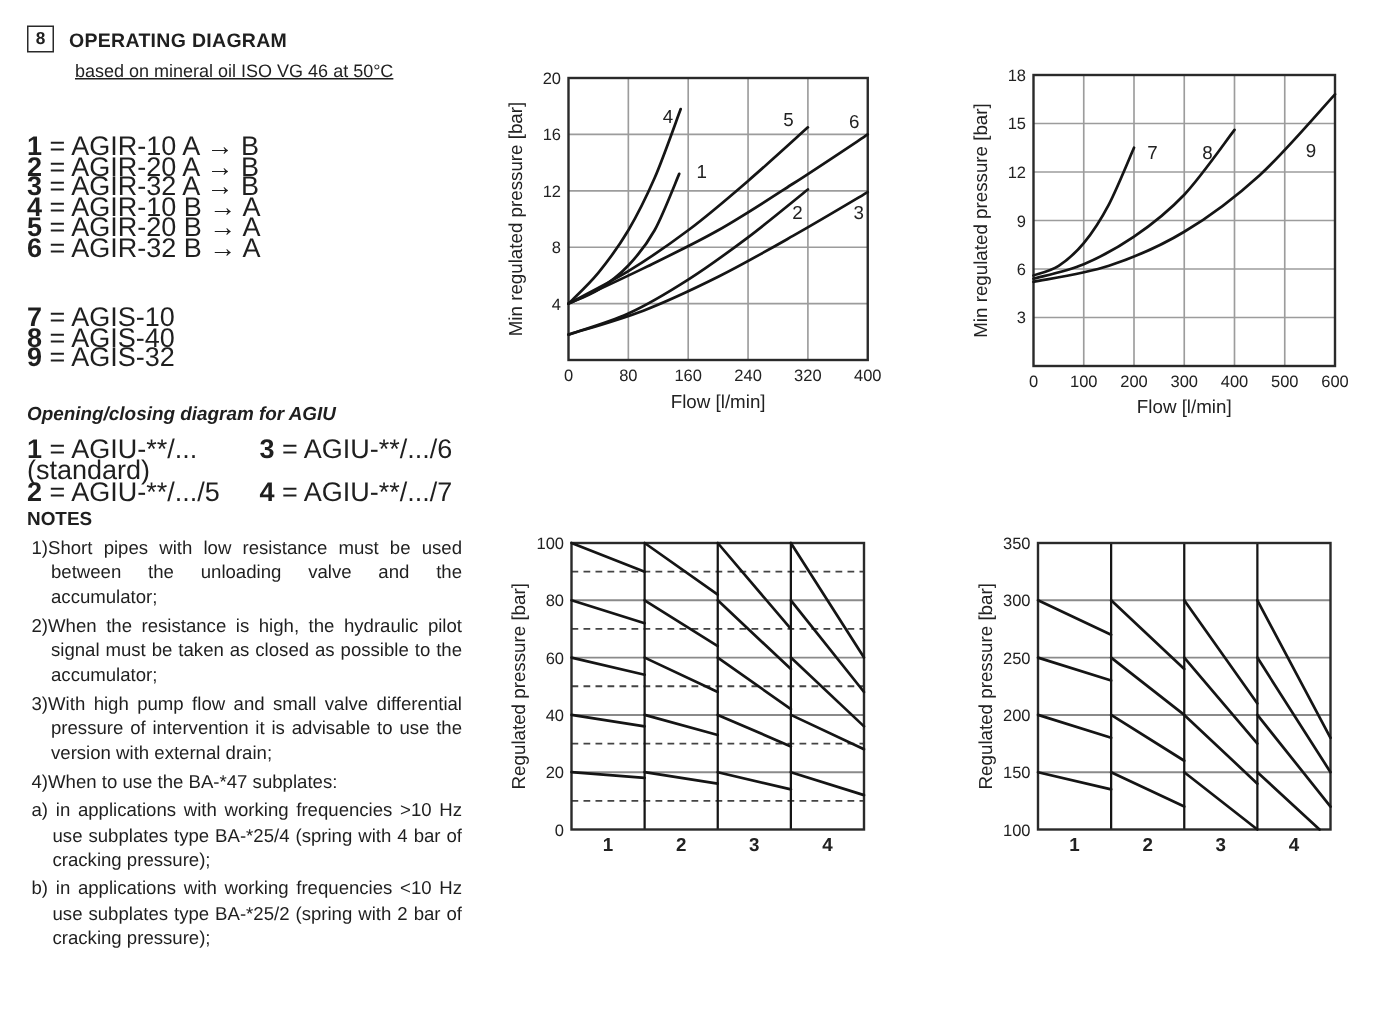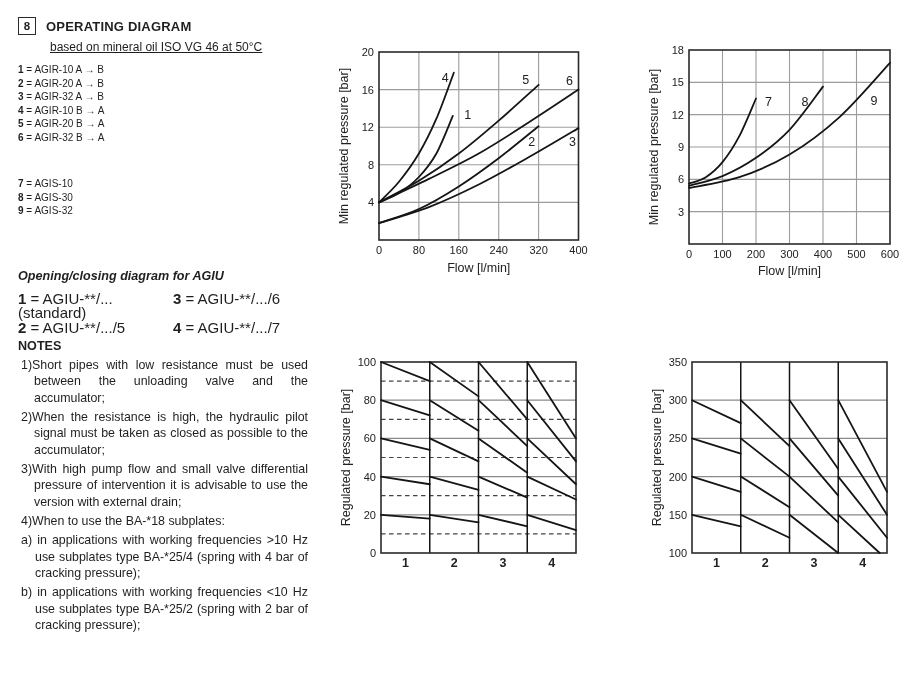--- a/index.html
+++ b/index.html
@@ -6,25 +6,25 @@
   .page{position:relative;width:920px;height:682px;background:#ffffff;overflow:hidden;
         font-family:"Liberation Sans",sans-serif;color:#1f1f1f;}
   .abs{position:absolute;}
   
   .doc-header{left:18px;top:17px;display:flex;align-items:center;}
   .secnum{display:flex;align-items:center;justify-content:center;width:16px;height:16px;
           border:1.5px solid #2a2a2a;font-size:11.5px;font-weight:bold;}
   .doc-title{margin-left:10px;font-size:13px;font-weight:bold;letter-spacing:.2px;}
   .subtitle{left:50px;top:40px;font-size:12px;text-decoration:underline;}
   
-  .legend{left:18px;font-size:10px;line-height:13.6px;}
+  .legend{left:18px;font-size:18px;line-height:13.6px;margin-top:28px;}
   .legend b{font-weight:bold;}
   .agiu-title{left:18px;top:269px;font-size:12.6px;font-weight:bold;font-style:italic;}
   .agiu-grid{left:18px;top:292px;display:grid;grid-template-columns:155px auto;
-             font-size:15px;line-height:14.3px;}
+             font-size:18px;line-height:14.3px;}
   .notes-title{left:18px;top:339px;font-size:12.6px;font-weight:bold;}
   .notes-body{left:18px;top:354px;width:293px;font-size:12.4px;line-height:16.35px;
               text-align:justify;}
   .notes-body p{margin:3px;}
   .note{padding-left:13px;text-indent:-13px;}
   .subnote{margin-left:15px;padding-left:14px;text-indent:-14px;}
   
   svg.chart{position:absolute;overflow:visible;}
   svg text{font-family:"Liberation Sans",sans-serif;fill:#222;}
   svg .tick{font-size:11px;}
@@ -47,40 +47,40 @@
     <div><b>1</b> <span>= AGIR-10 A → B</span></div>
     <div><b>2</b> <span>= AGIR-20 A → B</span></div>
     <div><b>3</b> <span>= AGIR-32 A → B</span></div>
     <div><b>4</b> <span>= AGIR-10 B → A</span></div>
     <div><b>5</b> <span>= AGIR-20 B → A</span></div>
     <div><b>6</b> <span>= AGIR-32 B → A</span></div>
   </div>
 
   <div class="abs legend" style="top:177px;">
     <div><b>7</b> <span>= AGIS-10</span></div>
-    <div><b>8</b> <span>= AGIS-30</span></div>
+    <div><b>8</b> <span>= AGIS-40</span></div>
     <div><b>9</b> <span>= AGIS-32</span></div>
   </div>
 
   <div class="abs agiu-title">Opening/closing diagram for AGIU</div>
 
   <div class="abs agiu-grid">
     <div><b>1</b> <span>= AGIU-**/...(standard)</span></div>
     <div><b>3</b> <span>= AGIU-**/.../6</span></div>
     <div><b>2</b> <span>= AGIU-**/.../5</span></div>
     <div><b>4</b> <span>= AGIU-**/.../7</span></div>
   </div>
 
   <div class="abs notes-title">NOTES</div>
 
   <div class="abs notes-body">
     <p class="note"><span>1)</span><span>Short pipes with low resistance must be used between the unloading valve and the accumulator;</span></p>
     <p class="note"><span>2)</span><span>When the resistance is high, the hydraulic pilot signal must be taken as closed as possible to the accumulator;</span></p>
     <p class="note"><span>3)</span><span>With high pump flow and small valve differential pressure of intervention it is advisable to use the version with external drain;</span></p>
-    <p class="note"><span>4)</span><span>When to use the BA-*18 subplates:</span></p>
+    <p class="note"><span>4)</span><span>When to use the BA-*47 subplates:</span></p>
     <p class="subnote"><span>a)</span> <span>in applications with working frequencies &gt;10 Hz use subplates type BA-*25/4 (spring with 4 bar of cracking pressure);</span></p>
     <p class="subnote"><span>b)</span> <span>in applications with working frequencies &lt;10 Hz use subplates type BA-*25/2 (spring with 2 bar of cracking pressure);</span></p>
   </div>
 
   <svg id="chart0" class="chart" style="left:335px;top:35px;" width="260" height="252" viewBox="0 0 260 252">
       <text x="44" y="219" text-anchor="middle" class="tick">0</text>
       <line x1="83.9" y1="17" x2="83.9" y2="205" stroke="#9c9c9c" stroke-width="1.1"></line>
       <text x="83.9" y="219" text-anchor="middle" class="tick">80</text>
       <line x1="123.8" y1="17" x2="123.8" y2="205" stroke="#9c9c9c" stroke-width="1.1"></line>
       <text x="123.8" y="219" text-anchor="middle" class="tick">160</text>

